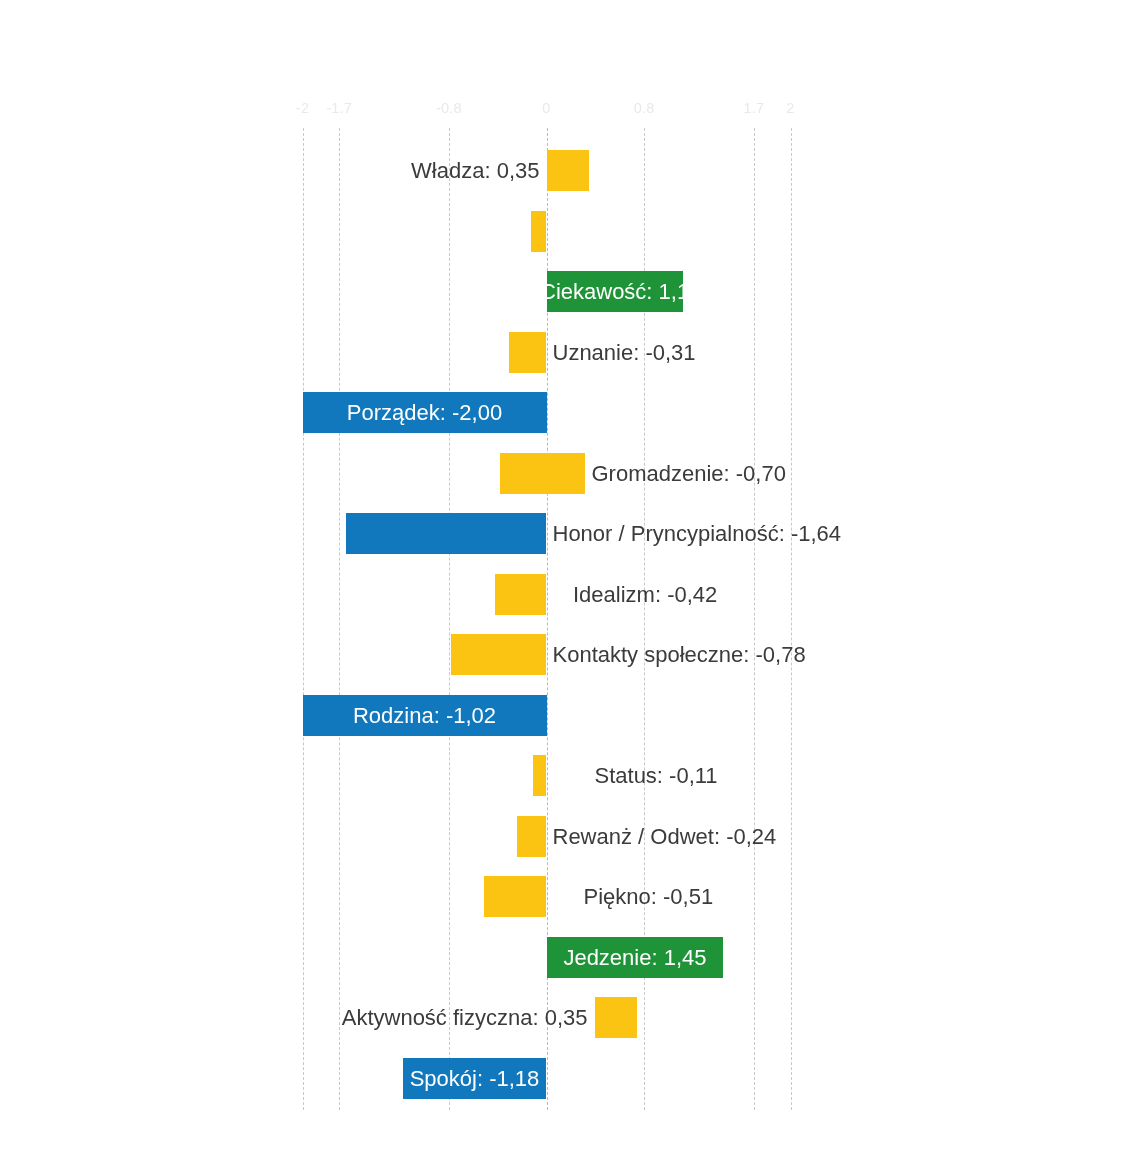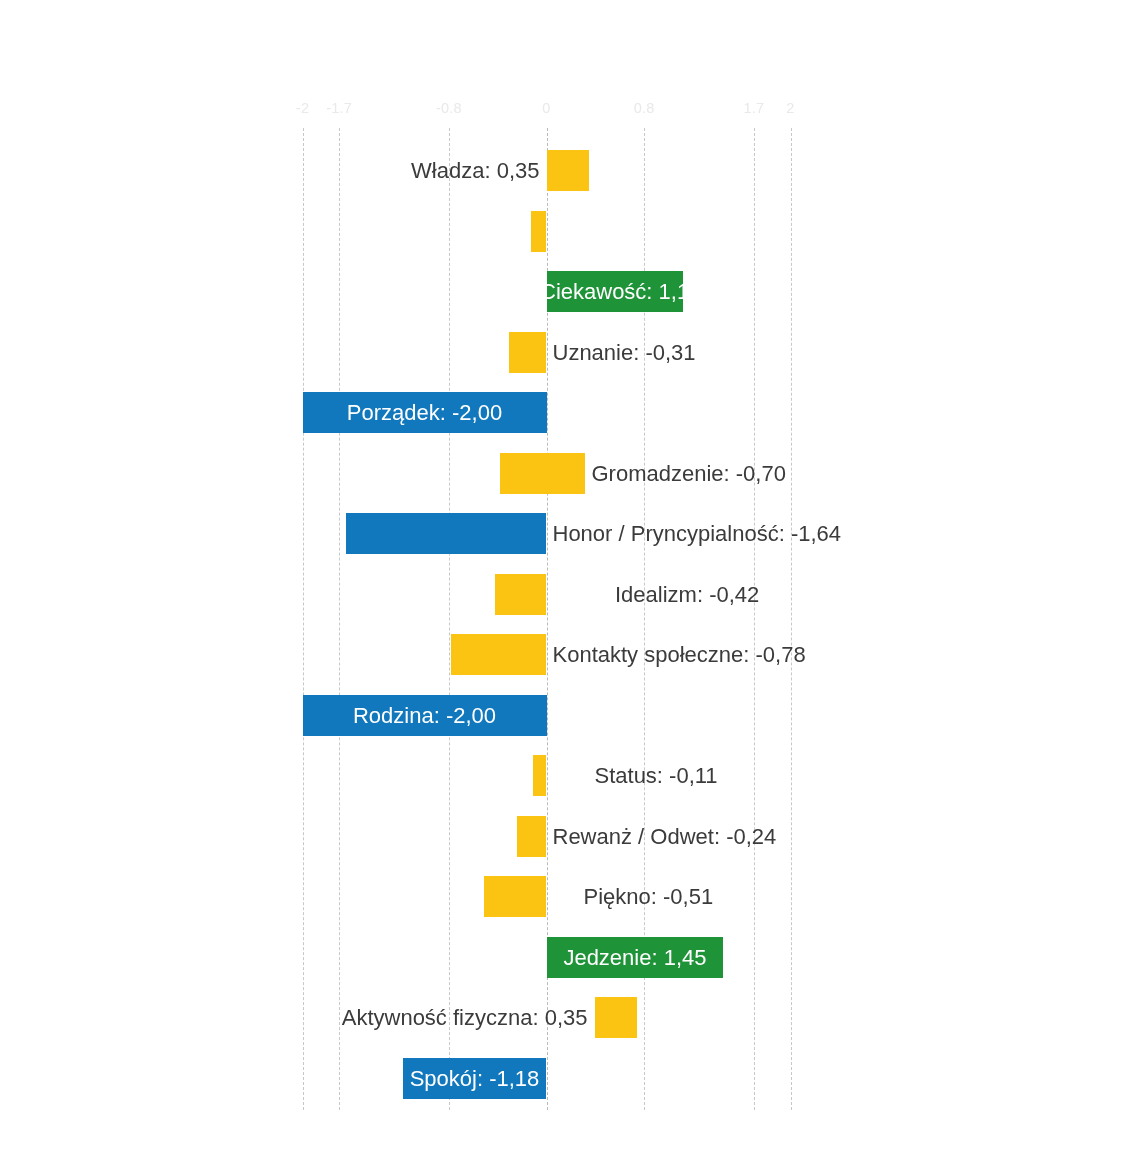--- a/index.html
+++ b/index.html
@@ -137,29 +137,29 @@
         <div class="bar-row" style="top: 452.5px; margin-left: 39px;">
           <div class="bar c-yellow" style="left: 461.1px; width: 85.4px;"></div>
           <div class="bar-label outside-right" style="left: 546.5px;">Gromadzenie: -0,70</div>
         </div>
         <div class="bar-row" style="top: 513px;">
           <div class="bar c-blue" style="left: 346.42px; width: 200.08px;"></div>
           <div class="bar-label outside-right" style="left: 546.5px;">Honor / Pryncypialność: -1,64</div>
         </div>
         <div class="bar-row" style="top: 573.5px;">
           <div class="bar c-yellow" style="left: 495.26px; width: 51.24px;"></div>
-          <div class="bar-label outside-right" style="left: 575px; padding-left: 40px;">Idealizm: -0,42</div>
+          <div class="bar-label outside-right" style="left: 533px; padding-left: 40px;">Idealizm: -0,42</div>
         </div>
         <div class="bar-row" style="top: 634px;">
           <div class="bar c-yellow" style="left: 451.34px; width: 95.16px;"></div>
           <div class="bar-label outside-right" style="left: 546.5px;">Kontakty społeczne: -0,78</div>
         </div>
         <div class="bar-row" style="top: 694.5px;">
           <div class="bar c-blue" style="left: 302.5px; width: 244px;"></div>
-          <div class="bar-label inside" style="left: 302.5px; width: 244px;">Rodzina: -2,00</div>
+          <div class="bar-label inside" style="left: 302.5px; width: 244px;">Rodzina: -1,02</div>
         </div>
         <div class="bar-row" style="top: 755px;">
           <div class="bar c-yellow" style="left: 533.08px; width: 13.42px;"></div>
           <div class="bar-label outside-right" style="left: 546.5px; padding-left: 48px;">Status: -0,11</div>
         </div>
         <div class="bar-row" style="top: 815.5px; padding-left: 40px;">
           <div class="bar c-yellow" style="left: 517.22px; width: 29.28px;"></div>
           <div class="bar-label outside-right" style="left: 546.5px;">Rewanż / Odwet: -0,24</div>
         </div>
         <div class="bar-row" style="top: 876px;">

